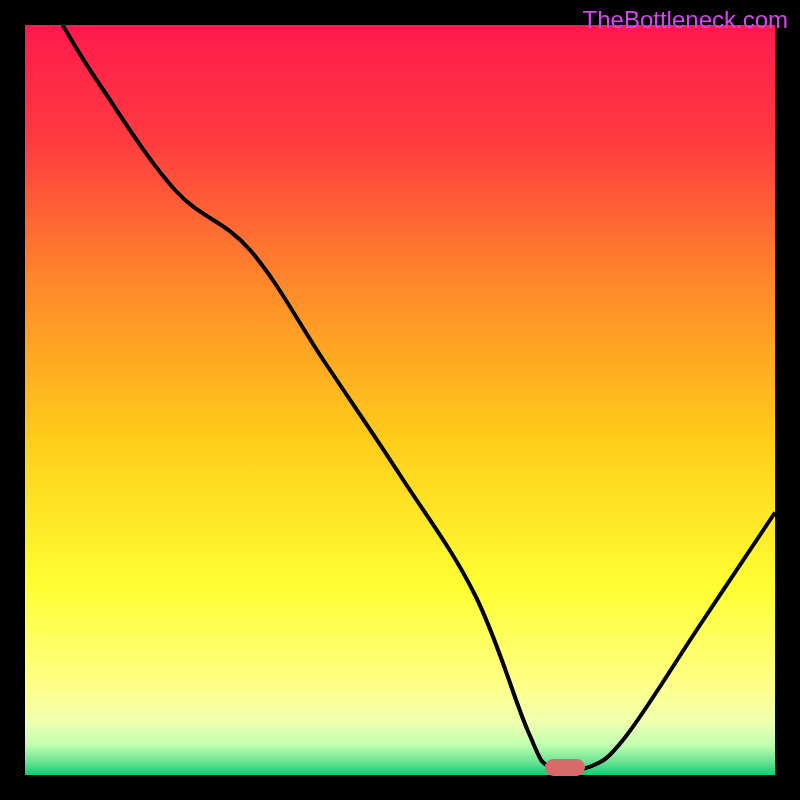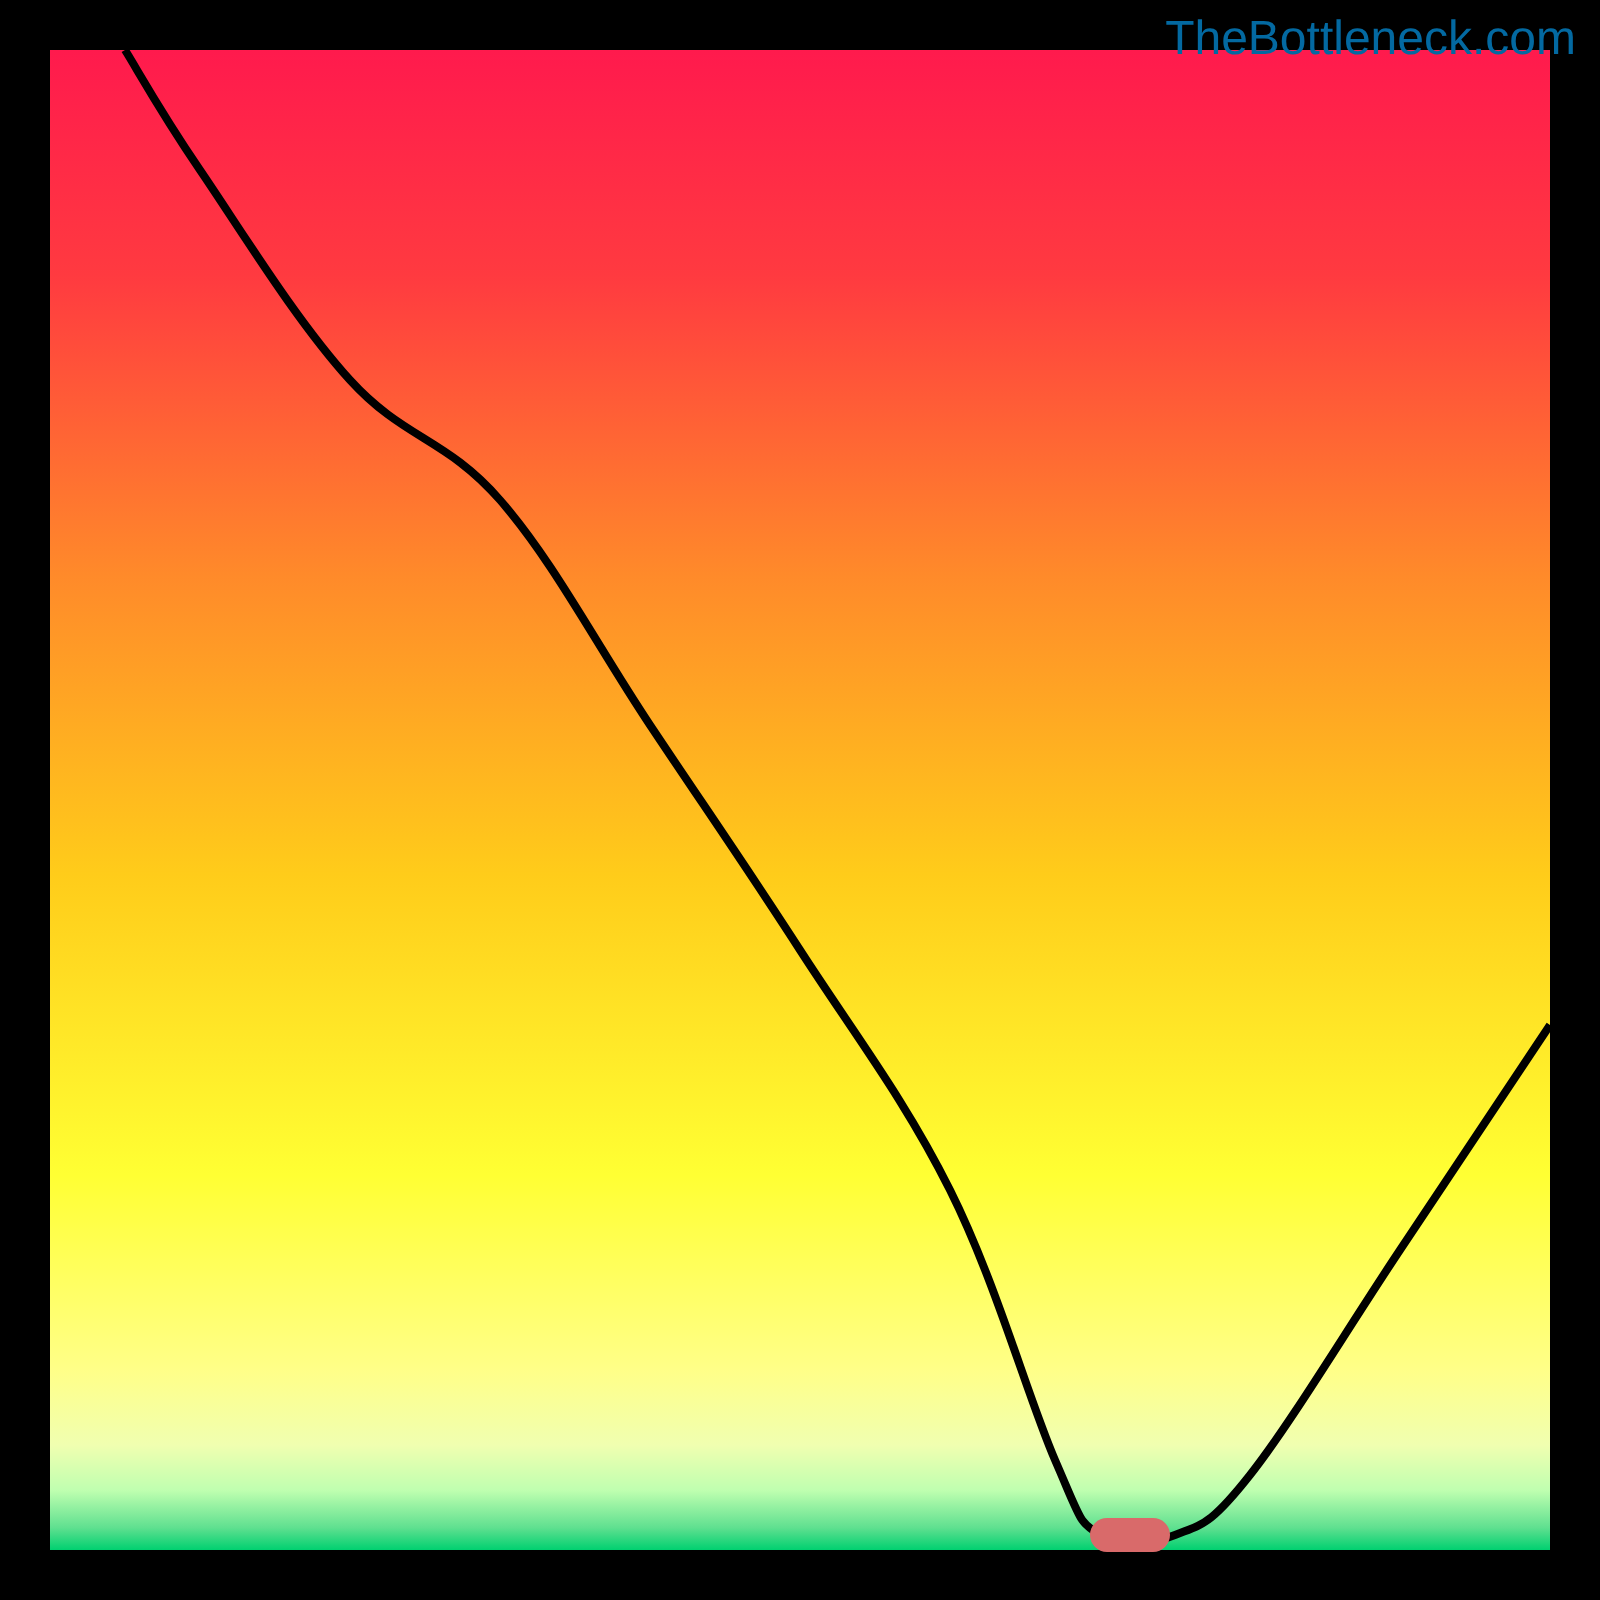--- a/index.html
+++ b/index.html
@@ -10,21 +10,21 @@
     background: #000;
     position: relative;
     overflow: hidden;
   }
   .watermark {
     position: absolute;
     top: 6px;
     right: 12px;
     font-family: Arial, sans-serif;
     font-size: 24px;
-    color: #0369a1;
+    color: #d946ef;
     z-index: 10;
   }
   .chart-area {
     position: absolute;
     left: 25px;
     top: 25px;
     width: 750px;
     height: 750px;
   }
   .gradient-bg {

